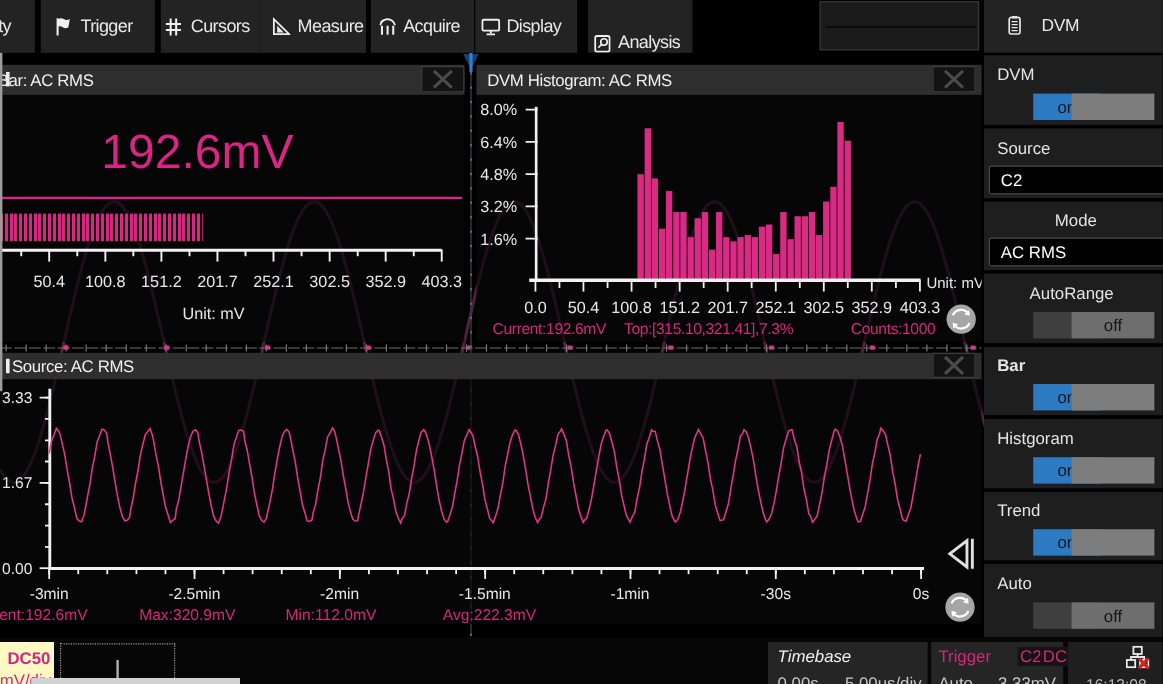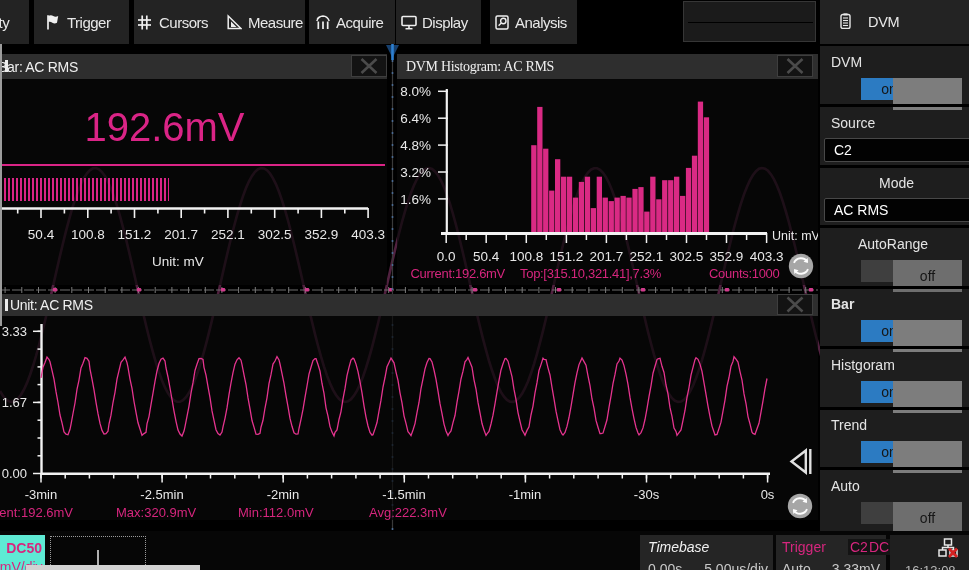--- a/index.html
+++ b/index.html
@@ -8,21 +8,21 @@
   .menuitem{position:absolute;top:0;height:44px;background:#232323;color:#e8e8e8;
     font-size:15px;letter-spacing:-0.5px;display:flex;align-items:center;}
   
   .win{position:absolute;background:rgba(8,8,8,0.70);}
   .titlebar{position:absolute;left:0;right:0;top:0;background:#2e2e2e;color:#efefef;
     font-size:14px;letter-spacing:-0.3px;display:flex;align-items:center;}
   .closex{position:absolute;width:36px;height:22px;background:#131313;border:1px solid #3e3e3e;box-sizing:border-box;}
   .label{position:absolute;color:#e4e4e4;font-size:14px;}
   .toggle{position:absolute;left:824px;width:138px;height:22px;font-size:14px;color:#161616;}
   .tog-l{position:absolute;left:0;top:0;width:56px;height:22px;display:flex;align-items:center;justify-content:center;margin-left:37px;}
-  .tog-r{position:absolute;left:69px;top:0;width:69px;height:32px;display:flex;align-items:center;justify-content:center;}
+  .tog-r{position:absolute;left:69px;top:0;width:69px;height:22px;display:flex;align-items:center;justify-content:center;}
   .input{position:absolute;left:824px;width:136px;height:22px;background:#020202;
     border:1px solid #484848;border-radius:2px;color:#fff;font-size:14px;
     display:flex;align-items:center;padding-left:9px;}
   .pink{color:#d6267e;}
 </style></head>
 <body>
 
 <svg class="abs" style="left:0;top:0;" width="969" height="570" viewBox="0 0 969 570">
   <g transform="translate(0,0)">
     <path id="dimsine" d="M0,391.0 L3,395.9 L6,399.4 L9,401.4 L12,402.0 L15,401.0 L18,398.6 L21,394.7 L24,389.5 L27,382.9 L30,375.0 L33,366.0 L36,356.0 L39,345.0 L42,333.3 L45,321.0 L48,308.2 L51,295.1 L54,281.9 L57,268.7 L60,255.8 L63,243.2 L66,231.1 L69,219.8 L72,209.2 L75,199.7 L78,191.2 L81,183.9 L84,177.9 L87,173.3 L90,170.1 L93,168.3 L96,168.1 L99,169.3 L102,172.0 L105,176.2 L108,181.8 L111,188.6 L114,196.7 L117,205.9 L120,216.2 L123,227.3 L126,239.1 L129,251.5 L132,264.4 L135,277.5 L138,290.7 L141,303.9 L144,316.8 L147,329.3 L150,341.2 L153,352.4 L156,362.8 L159,372.1 L162,380.4 L165,387.4 L168,393.1 L171,397.5 L174,400.4 L177,401.8 L180,401.8 L183,400.2 L186,397.2 L189,392.8 L192,387.0 L195,379.9 L198,371.5 L201,362.1 L204,351.7 L207,340.4 L210,328.4 L213,315.9 L216,303.0 L219,289.8 L222,276.6 L225,263.5 L228,250.7 L231,238.3 L234,226.5 L237,215.4 L240,205.3 L243,196.1 L246,188.1 L249,181.3 L252,175.9 L255,171.8 L258,169.2 L261,168.1 L264,168.4 L267,170.2 L270,173.5 L273,178.3 L276,184.3 L279,191.7 L282,200.3 L285,209.9 L288,220.5 L291,231.9 L294,244.0 L297,256.6 L300,269.6 L303,282.8 L306,296.0 L309,309.1 L312,321.8 L315,334.1 L318,345.8 L321,356.7 L324,366.6 L327,375.6 L330,383.3 L333,389.9 L336,395.0 L339,398.8 L342,401.2 L345,402.0 L348,401.3 L351,399.2 L354,395.6 L357,390.6 L360,384.3 L363,376.7 L366,367.9 L369,358.0 L372,347.3 L375,335.7 L378,323.5 L381,310.8 L384,297.8 L387,284.6 L390,271.4 L393,258.4 L396,245.7 L399,233.5 L402,222.0 L405,211.3 L408,201.5 L411,192.8 L414,185.3 L417,179.0 L420,174.1 L423,170.6 L426,168.6 L429,168.0 L432,169.0 L435,171.4 L438,175.3 L441,180.5 L444,187.1 L447,195.0 L450,204.0 L453,214.0 L456,225.0 L459,236.7 L462,249.0 L465,261.8 L468,274.9 L471,288.1 L474,301.3 L477,314.2 L480,326.8 L483,338.9 L486,350.2 L489,360.8 L492,370.3 L495,378.8 L498,386.1 L501,392.1 L504,396.7 L507,399.9 L510,401.7 L513,401.9 L516,400.7 L519,398.0 L522,393.8 L525,388.2 L528,381.4 L531,373.3 L534,364.1 L537,353.8 L540,342.7 L543,330.9 L546,318.5 L549,305.6 L552,292.5 L555,279.3 L558,266.1 L561,253.2 L564,240.7 L567,228.8 L570,217.6 L573,207.2 L576,197.9 L579,189.6 L582,182.6 L585,176.9 L588,172.5 L591,169.6 L594,168.2 L597,168.2 L600,169.8 L603,172.8 L606,177.2 L609,183.0 L612,190.1 L615,198.5 L618,207.9 L621,218.3 L624,229.6 L627,241.6 L630,254.1 L633,267.0 L636,280.2 L639,293.4 L642,306.5 L645,319.3 L648,331.7 L651,343.5 L654,354.6 L657,364.7 L660,373.9 L663,381.9 L666,388.7 L669,394.1 L672,398.2 L675,400.8 L678,401.9 L681,401.6 L684,399.8 L687,396.5 L690,391.7 L693,385.7 L696,378.3 L699,369.7 L702,360.1 L705,349.5 L708,338.1 L711,326.0 L714,313.4 L717,300.4 L720,287.2 L723,274.0 L726,260.9 L729,248.2 L732,235.9 L735,224.2 L738,213.3 L741,203.4 L744,194.4 L747,186.7 L750,180.1 L753,175.0 L756,171.2 L759,168.8 L762,168.0 L765,168.7 L768,170.8 L771,174.4 L774,179.4 L777,185.7 L780,193.3 L783,202.1 L786,212.0 L789,222.7 L792,234.3 L795,246.5 L798,259.2 L801,272.2 L804,285.4 L807,298.6 L810,311.6 L813,324.3 L816,336.5 L819,348.0 L822,358.7 L825,368.5" fill="none" stroke="#50213f" stroke-width="2.6"></path>
@@ -142,21 +142,21 @@
         <text x="330.7" y="185">302.5</text>
       <text x="377.4" y="185">352.9</text>
         <text x="424.1" y="185">403.3</text>
       <text x="234" y="212">Unit: mV</text>
     </g>
   </svg>
 </div>
 
 <div class="win" style="left:397px;top:54px;width:421px;height:231px;">
   <div class="titlebar" style="height:25px;">
-      <span style="margin-left:9px;font-family:Liberation Serif, serif;">DVM Histogram: AC RMS</span>
+      <span style="margin-left:9px;">DVM Histogram: AC RMS</span>
     </div>
   <div class="closex" style="left:380px;top:1px;"><svg width="34" height="20" viewBox="0 0 34 20">
     <path d="M9.5,3 L24.5,17 M24.5,3 L9.5,17" stroke="#4b4b4b" stroke-width="2.6"></path>
       </svg></div>
   <svg class="abs" style="left:0;top:0;" width="421" height="231" viewBox="0 0 421 231">
     <g transform="translate(-397,-54)">
       <g fill="#d92a84">
         <rect x="531.2" y="145.2" width="5.3" height="87.2"></rect>
         <rect x="537.2" y="106.9" width="5.3" height="125.6"></rect>
         <rect x="543.1" y="148.7" width="5.3" height="83.8"></rect>
@@ -246,21 +246,21 @@
 <path d="M 7.0,3.2 A 7.6,7.6 0 0 1 -6.4,4.2" fill="none" stroke="#fdfdfd" stroke-width="1.9"></path>
 <path d="M 6.7,-7.9 L 7.0,-2.9 L 2.5,-4.2 Z" fill="#fdfdfd"></path>
 <path d="M -6.7,7.9 L -7.0,2.9 L -2.5,4.2 Z" fill="#fdfdfd"></path>
         </g>
     </g>
   </svg>
 </div>
 
 <div class="win" style="left:-56px;top:294px;width:874px;height:226px;">
   <div class="titlebar" style="height:22px;">
-      <span style="margin-left:66px;">Unit: AC RMS</span>
+      <span style="margin-left:66px;">Source: AC RMS</span>
       <div style="position:absolute;left:61px;top:5px;width:2.5px;height:12px;background:#ededed;"></div>
     </div>
   <div class="closex" style="left:833px;top:0px;height:21px;"><svg width="34" height="19" viewBox="0 0 34 19">
     <path d="M9.5,2.5 L24.5,16.5 M24.5,2.5 L9.5,16.5" stroke="#4b4b4b" stroke-width="2.6"></path>
       </svg></div>
   <svg class="abs" style="left:0;top:0;" width="874" height="226" viewBox="0 0 874 226">
     <g transform="translate(56,-294)">
       <line x1="41.5" y1="324" x2="41.5" y2="474.5" stroke="#f2f2f2" stroke-width="2.4"></line>
       <line x1="41" y1="473.8" x2="770" y2="473.8" stroke="#f2f2f2" stroke-width="2.6"></line>
       <g stroke="#f2f2f2" stroke-width="1.5">
@@ -385,21 +385,21 @@
       <path d="M1,4.8 l2.6,-2.2" stroke="#efefef" stroke-width="1.2"></path>
     </svg>
   Acquire</div>
 <div class="menuitem" style="left:396px;width:85px;">
   <svg style="margin-left:5px;margin-right:5px;" width="16" height="15" viewBox="0 0 16 15">
       <rect x="1" y="1.5" width="14" height="9" rx="1" fill="none" stroke="#efefef" stroke-width="1.6"></rect>
       <line x1="8" y1="10.5" x2="8" y2="13" stroke="#efefef" stroke-width="1.6"></line>
       <line x1="4.5" y1="13.7" x2="11.5" y2="13.7" stroke="#efefef" stroke-width="1.5"></line>
     </svg>
   Display</div>
-<div class="menuitem" style="left:490px;width:87px;">
+<div class="menuitem" style="left:490px;width:87px;align-items:flex-end;">
   <svg style="margin-left:5px;margin-right:6px;" width="14" height="15" viewBox="0 0 14 15">
       <rect x="1" y="1" width="12" height="13" rx="1.5" fill="none" stroke="#efefef" stroke-width="1.5"></rect>
       <circle cx="8.3" cy="6" r="2.7" fill="none" stroke="#efefef" stroke-width="1.4"></circle>
       <line x1="6.3" y1="8" x2="3.6" y2="10.8" stroke="#efefef" stroke-width="1.4"></line>
     </svg>
   Analysis</div>
 
 <div class="abs" style="left:683px;top:1px;width:133px;height:41px;background:#1b1b1b;border:1px solid #363636;box-sizing:border-box;">
   <div style="position:absolute;left:4px;top:20px;width:125px;height:1px;background:#000;"></div>
 </div>
@@ -455,21 +455,21 @@
   <div class="label" style="left:11px;top:478px;">Auto</div>
   <div class="toggle" style="left:4px;top:502px;">
       <div class="tog-l" style="background:#3f3f3f;"></div>
       <div class="tog-r" style="background:#6e6e6e;">off</div>
     </div>
 </div>
 
 <div class="abs" style="left:0;top:44px;width:2px;height:282px;background:#9c9c9c;z-index:60;"></div>
 
 <div class="abs" style="left:0;top:531px;width:969px;height:39px;background:#060606;"></div>
-<div class="abs" style="left:0;top:535px;width:45px;height:35px;background:#5eead4;">
+<div class="abs" style="left:0;top:535px;width:45px;height:35px;background:#fef9c3;">
   <div class="pink" style="position:absolute;right:3px;top:5px;font-size:14px;font-weight:bold;">DC50</div>
   <div class="pink" style="position:absolute;left:-8px;top:24px;font-size:14px;">0mV/div</div>
 </div>
 <div class="abs" style="left:50px;top:536px;width:94px;height:29px;border:1px dotted #9a9a9a;">
   <div style="position:absolute;left:46px;top:13px;width:2px;height:16px;background:#b0b0b0;"></div>
 </div>
 <div class="abs" style="left:26px;top:565px;width:174px;height:5px;background:#d2d2d2;"></div>
 <div class="abs" style="left:640px;top:535px;width:133px;height:35px;background:#252525;color:#f0f0f0;font-size:14px;">
   <div style="position:absolute;left:8px;top:4px;font-style:italic;">Timebase</div>
   <div style="position:absolute;left:8px;top:26px;color:#c8c8c8;">0.00s</div>

